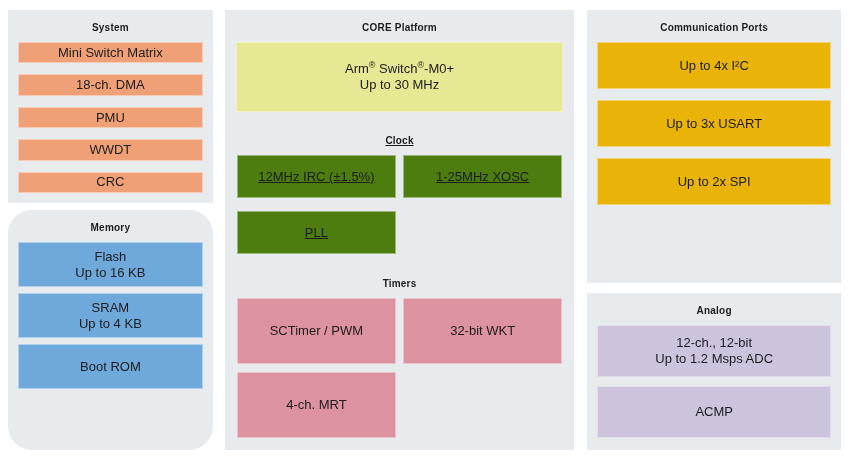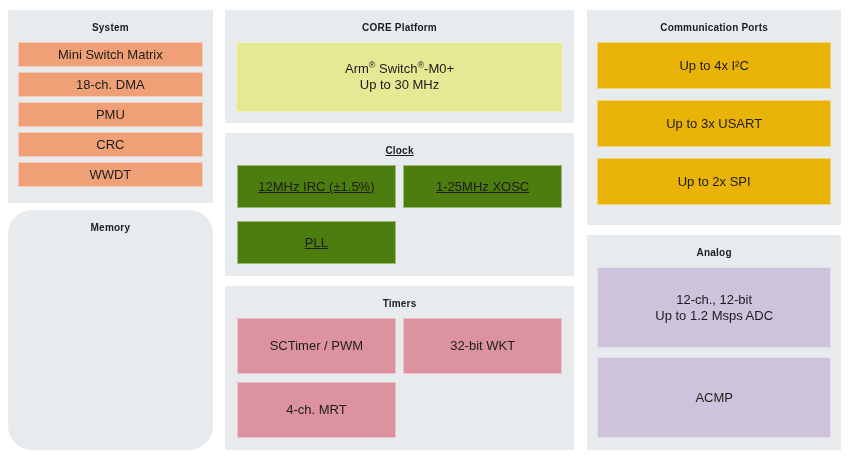--- a/index.html
+++ b/index.html
@@ -3,21 +3,21 @@
 <meta charset="utf-8">
 <style>
   html,body{margin:0;padding:0;background:#ffffff;}
   .diagram{
     width:850px;height:459px;box-sizing:border-box;background:#ffffff;
     display:flex;padding:10px 9px 9px 8px;
     font-family:"Liberation Sans",sans-serif;color:#1c1c1c;
   }
   .col{display:flex;flex-direction:column;}
   .col-left{width:205px;gap:7px;margin-right:12px;}
-  .col-mid{width:350px;gap:10px;margin-right:13px;}
+  .col-mid{width:350px;margin-right:13px;}
   .col-right{width:254px;gap:10px;}
   .panel{background:#e7ebee;display:flex;flex-direction:column;box-sizing:border-box;}
   .panel-title{
     font-size:10px;font-weight:700;text-align:center;
     padding-top:12px;letter-spacing:.2px;
   }
   .blocks{display:flex;flex-direction:column;padding:9px 10px 10px;flex:1;min-height:0;}
   .block{
     display:flex;align-items:center;justify-content:center;text-align:center;
     font-size:13px;line-height:16px;white-space:pre-line;
@@ -25,62 +25,69 @@
   }
   .orange{background:#f0a077;}
   .blue{background:#6fa9dc;}
   .yellow{background:#e6e893;}
   .tan{background:#4d7c0f;}
   .pink{background:#dd92a0;}
   .gray{background:#eab308;}
   .purple{background:#cec3dd;}
   
   .panel-system{height:193px;}
-  .panel-system .blocks{gap:5px;}
+  .panel-system .blocks{gap:11px;}
   .panel-system .block{height:25px;}
   .panel-memory{flex:1;border-radius:24px;}
   .panel-memory .blocks{gap:6px;}
   .panel-memory .block{height:45px;flex:none;}
   .panel-core{height:113px;}
   .panel-core .blocks{padding:9px 11px 11px;}
   .panel-core .block{flex:1;flex-direction:column;}
   .panel-clock{height:143px;text-decoration:underline;}
   .grid-blocks{
     display:grid;grid-template-columns:1fr 1fr;grid-auto-rows:1fr;
     column-gap:7px;padding:9px 12px 12px;flex:1;min-height:0;
   }
   .panel-clock .grid-blocks{row-gap:13px;}
   .panel-timers{flex:1;}
   .panel-timers .grid-blocks{row-gap:8px;}
-  .panel-comm{height:215px;}
+  .panel-comm{height:273px;}
   .panel-comm .blocks{gap:11px;}
   .panel-comm .block{height:47px;flex:none;}
   .panel-analog{flex:1;}
   .panel-analog .blocks{gap:9px;padding-bottom:12px;}
   .panel-analog .block{flex:1;}
   sup{font-size:9px;line-height:0;vertical-align:super;}
 </style>
 </head>
 <body>
 
 <div class="diagram">
 
   <div class="col col-left">
     <section class="panel panel-system">
       <div class="panel-title">System</div>
       <div class="blocks">
         <div class="block orange">Mini Switch Matrix</div>
         <div class="block orange">18-ch. DMA</div>
         <div class="block orange">PMU</div>
+        <div class="block orange">WWDT</div>
         <div class="block orange">CRC</div>
-        <div class="block orange">WWDT</div>
       </div>
     </section>
     <section class="panel panel-memory">
       <div class="panel-title">Memory</div>
+      <div class="blocks">
+        <div class="block blue">Flash
+Up to 16 KB</div>
+        <div class="block blue">SRAM
+Up to 4 KB</div>
+        <div class="block blue">Boot ROM</div>
+      </div>
     </section>
   </div>
 
   <div class="col col-mid">
     <section class="panel panel-core">
       <div class="panel-title">CORE Platform</div>
       <div class="blocks">
         <div class="block yellow">
           <div><span>Arm</span><sup>®</sup><span> Switch</span><sup>®</sup><span>-M0+</span></div>
           <div>Up to 30 MHz</div>

